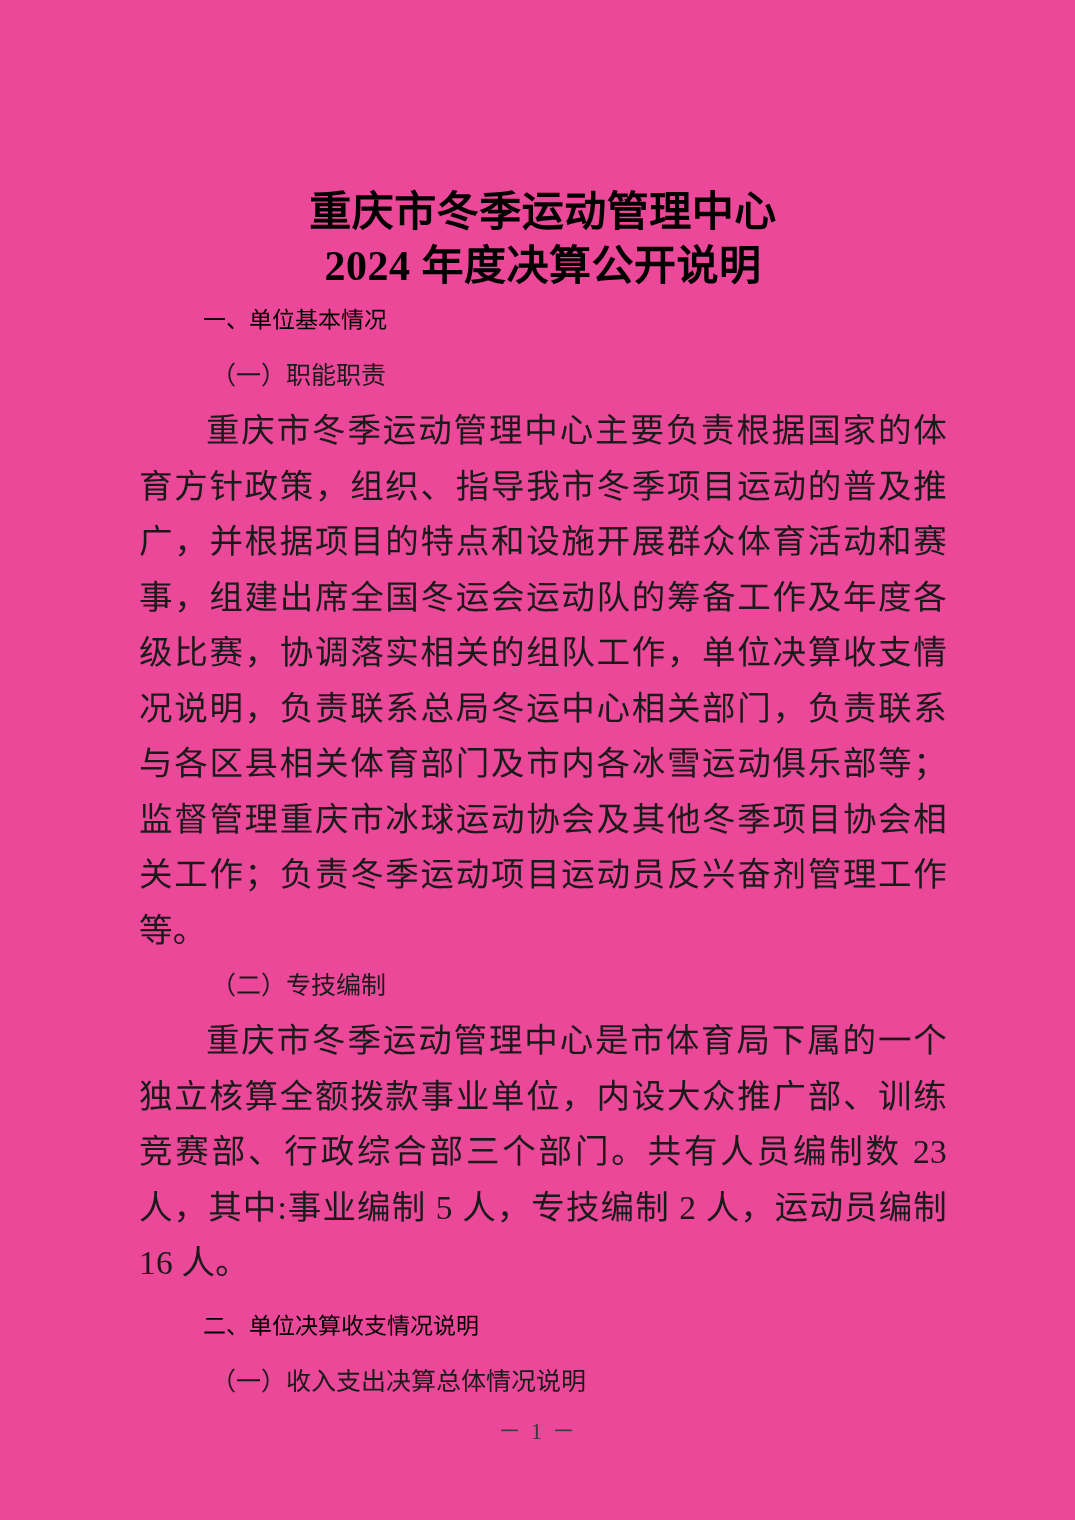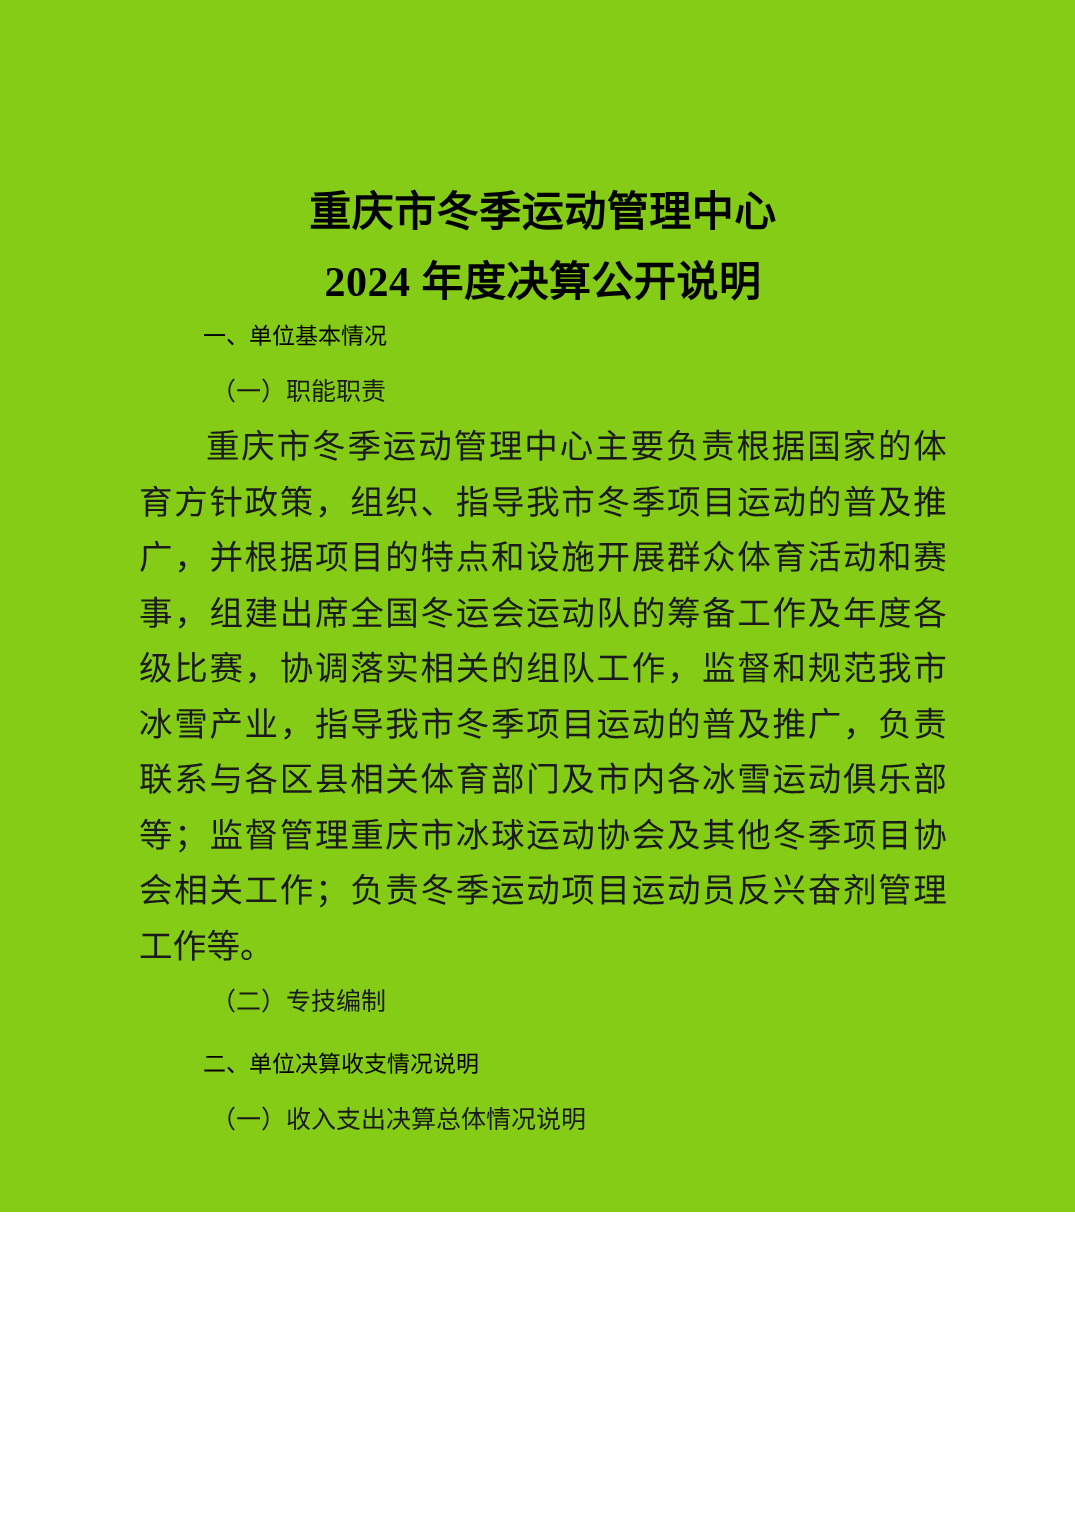--- a/index.html
+++ b/index.html
@@ -5,23 +5,23 @@
 <style>
   html, body {
     margin: 0;
     padding: 0;
     background: #ffffff;
   }
 
   .page {
     position: relative;
     width: 1075px;
-    height: 1212px;
+    height: 1520px;
     margin: 0 auto;
-    background: #84cc16;
+    background: #ec4899;
     box-sizing: border-box;
     overflow: hidden;
     font-family: "Liberation Serif", "DejaVu Serif", serif;
     color: #1a1a1a;
   }
 
   
   .content {
     position: absolute;
     left: 139px;
@@ -41,21 +41,21 @@
     margin: 0;
   }
   .doc-title .title-line {
     display: block;
     white-space: nowrap;
   }
   .doc-title-block {
     padding-top: 185px;
   }
   .doc-title .title-line-2 {
-    margin-top: 16px;
+    margin-top: 0;
   }
 
   
   .h1-sec {
     font-family: "DejaVu Sans", "Liberation Sans", sans-serif;
     font-weight: normal;
     font-size: 23px;
     line-height: 55px;
     color: #000000;
     text-indent: 64px;
@@ -114,24 +114,25 @@
       <h1 class="doc-title">
         <span class="title-line title-line-1">重庆市冬季运动管理中心</span>
         <span class="title-line title-line-2">2024 年度决算公开说明</span>
       </h1>
     </div>
 
     <h2 class="h1-sec">一、单位基本情况</h2>
 
     <h3 class="h2-sec">（一）职能职责</h3>
 
-    <p class="body-para">重庆市冬季运动管理中心主要负责根据国家的体育方针政策，组织、指导我市冬季项目运动的普及推广，并根据项目的特点和设施开展群众体育活动和赛事，组建出席全国冬运会运动队的筹备工作及年度各级比赛，协调落实相关的组队工作，监督和规范我市冰雪产业，指导我市冬季项目运动的普及推广，负责联系与各区县相关体育部门及市内各冰雪运动俱乐部等；监督管理重庆市冰球运动协会及其他冬季项目协会相关工作；负责冬季运动项目运动员反兴奋剂管理工作等。</p>
+    <p class="body-para">重庆市冬季运动管理中心主要负责根据国家的体育方针政策，组织、指导我市冬季项目运动的普及推广，并根据项目的特点和设施开展群众体育活动和赛事，组建出席全国冬运会运动队的筹备工作及年度各级比赛，协调落实相关的组队工作，单位决算收支情况说明，负责联系总局冬运中心相关部门，负责联系与各区县相关体育部门及市内各冰雪运动俱乐部等；监督管理重庆市冰球运动协会及其他冬季项目协会相关工作；负责冬季运动项目运动员反兴奋剂管理工作等。</p>
 
     <h3 class="h2-sec">（二）专技编制</h3>
 
+    <p class="body-para">重庆市冬季运动管理中心是市体育局下属的一个独立核算全额拨款事业单位，内设大众推广部、训练竞赛部、行政综合部三个部门。共有人员编制数 23 人，其中:事业编制 5 人，专技编制 2 人，运动员编制 16 人。</p>
 
     <h2 class="h1-sec h1-gap-top">二、单位决算收支情况说明</h2>
 
     <h3 class="h2-sec">（一）收入支出决算总体情况说明</h3>
 
   </div>
 
   <div class="page-footer">－ 1 －</div>
 
 </div>

